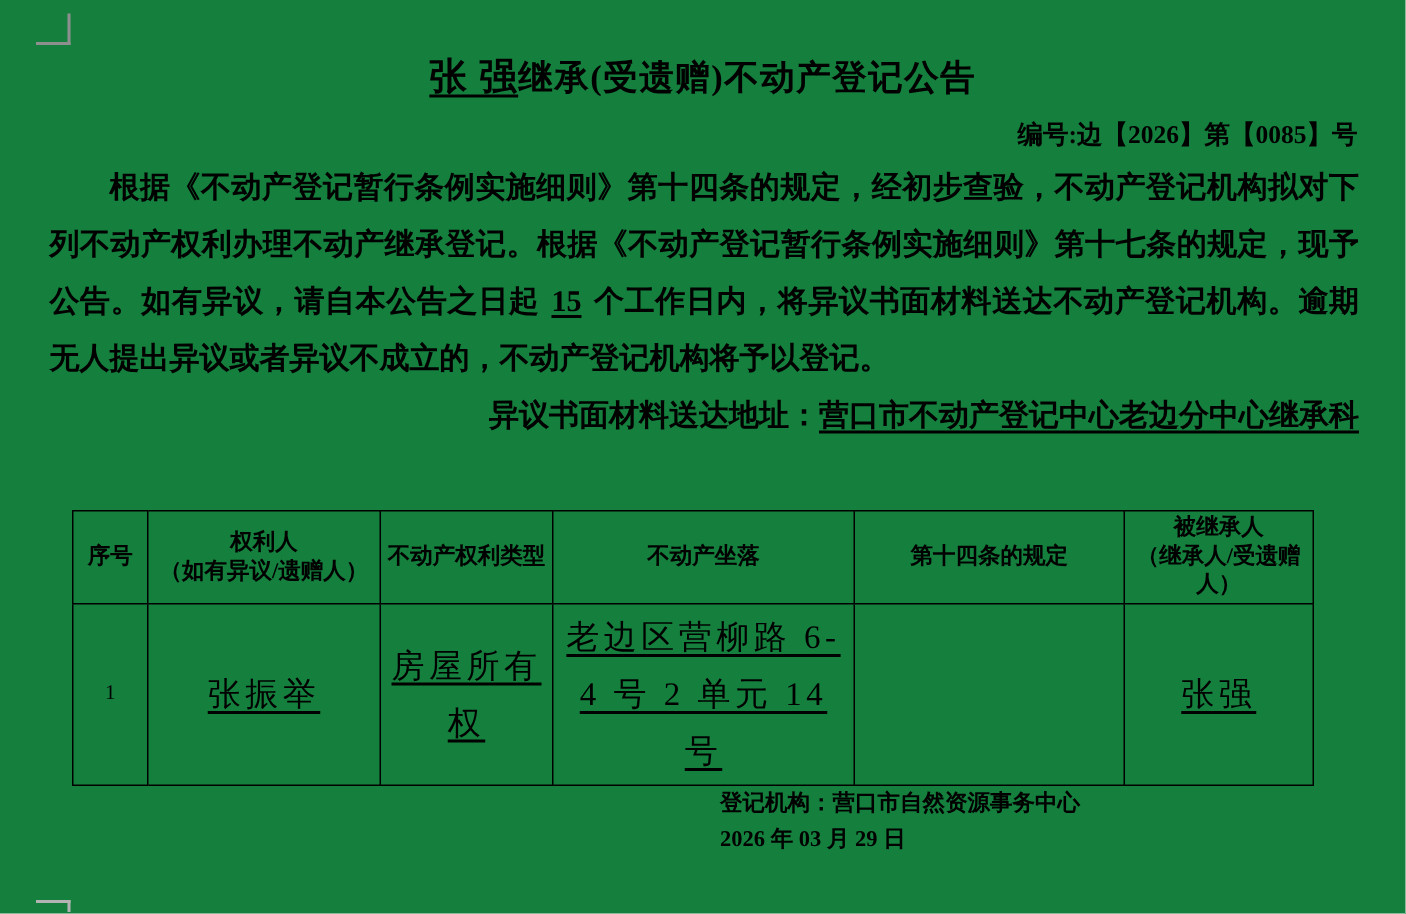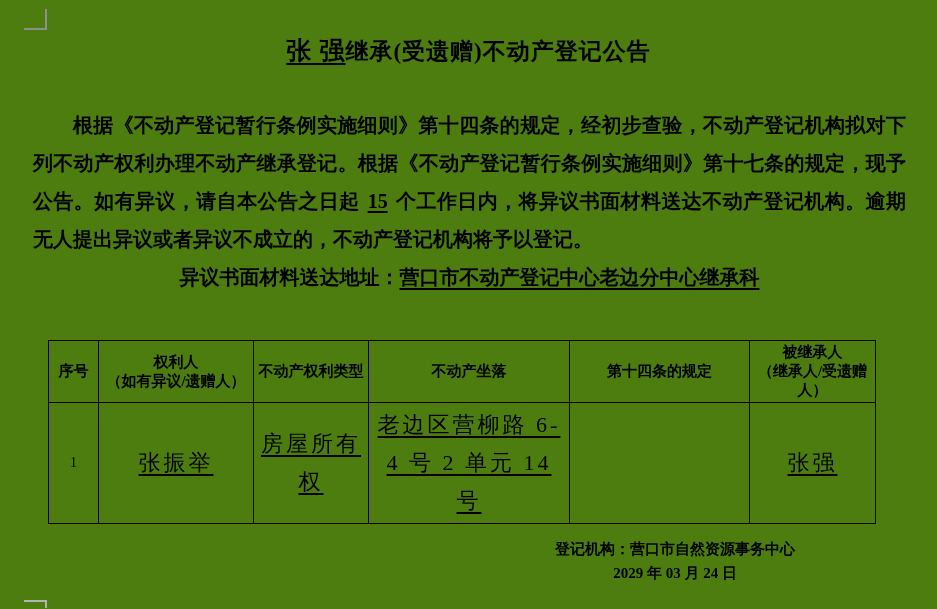--- a/index.html
+++ b/index.html
@@ -1,21 +1,21 @@
 <!DOCTYPE html>
 <html><head>
 <meta charset="utf-8">
 <style>
   * { margin: 0; padding: 0; box-sizing: border-box; }
   html, body { background: #e8e8e8; }
   .page {
     position: relative;
     width: 937px;
     height: 609px;
-    background: #4d7c0f;
+    background: #15803d;
     font-family: "Liberation Serif", "DejaVu Serif", serif;
     color: #000000;
     overflow: hidden;
     margin: 0 auto;
   }
   
   .corner-mark-tl {
     position: absolute;
     left: 24px; top: 9px;
     width: 23px; height: 21px;
@@ -58,21 +58,21 @@
   }
   .body-paragraph {
     text-align: justify;
     text-indent: 2em;
   }
   .days-underline {
     text-decoration: underline;
     text-underline-offset: 3px;
     padding: 0 8px;
   }
-  .info-line { text-align: center; }
+  .info-line { text-align: right; }
   .u {
     text-decoration: underline;
     text-underline-offset: 4px;
   }
   .notice-table {
     position: absolute;
     left: 48px; top: 340px;
     border-collapse: collapse;
     table-layout: fixed;
     width: 827px;
@@ -95,38 +95,39 @@
   }
   .td-seq { font-size: 14px; }
   .td-script {
     font-size: 22px;
     font-weight: normal;
     letter-spacing: 3px;
     line-height: 38px;
   }
   .doc-footer {
     position: absolute;
-    left: 480px; top: 537px;
+    left: 480px; top: 524px;
     width: 390px;
-    text-align: center;
+    text-align: left;
     font-size: 15px;
     font-weight: bold;
     line-height: 24px;
   }
 </style>
 </head>
 <body>
 
 <div class="page">
 
   <div class="corner-mark-tl"></div>
   <div class="corner-mark-bl"></div>
 
   <div class="doc-title"><span class="title-name">张 强</span><span>继承(受遗赠)不动产登记公告</span></div>
 
+  <div class="doc-number">编号:边【2026】第【0085】号</div>
 
   <div class="doc-body">
     <div class="body-paragraph"><span>根据《不动产登记暂行条例实施细则》第十四条的规定，经初步查验，不动产登记机构拟对下列不动产权利办理不动产继承登记。根据《不动产登记暂行条例实施细则》第十七条的规定，现予公告。如有异议，请自本公告之日起</span><span class="days-underline">15</span><span>个工作日内，将异议书面材料送达不动产登记机构。逾期无人提出异议或者异议不成立的，不动产登记机构将予以登记。</span></div>
     <div class="info-line"><span>异议书面材料送达地址：</span><span class="u">营口市不动产登记中心老边分中心继承科</span></div>
   </div>
 
   <table class="notice-table">
     <colgroup>
       <col style="width:50px">
       <col style="width:155px">
@@ -166,16 +167,16 @@
         <td class="td-script"><span class="u">房屋所有权</span></td>
         <td class="td-script"><span class="u">老边区营柳路 6-4 号 2 单元 14 号</span></td>
         <td class="td-script"></td>
         <td class="td-script"><span class="u">张强</span></td>
       </tr>
     </tbody>
   </table>
 
   <div class="doc-footer">
     <div>登记机构：营口市自然资源事务中心</div>
-    <div>2029 年 03 月 24 日</div>
+    <div>2026 年 03 月 29 日</div>
   </div>
 
 </div>
 
 </body></html>

